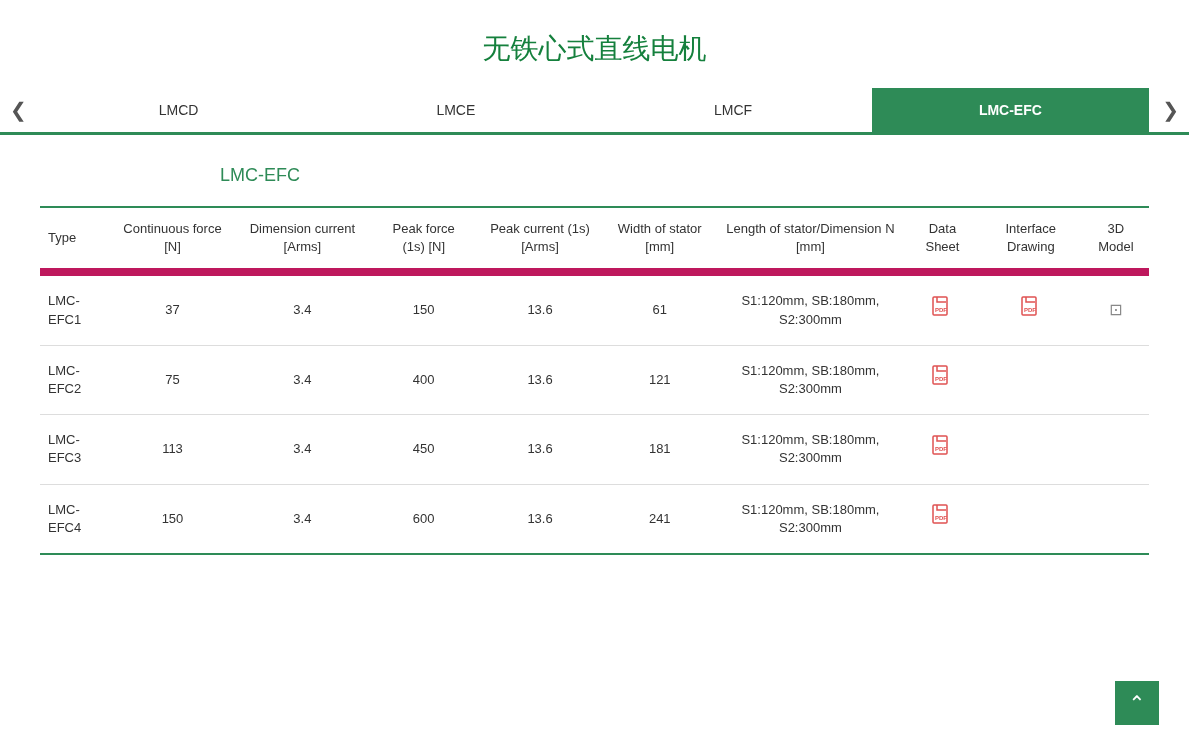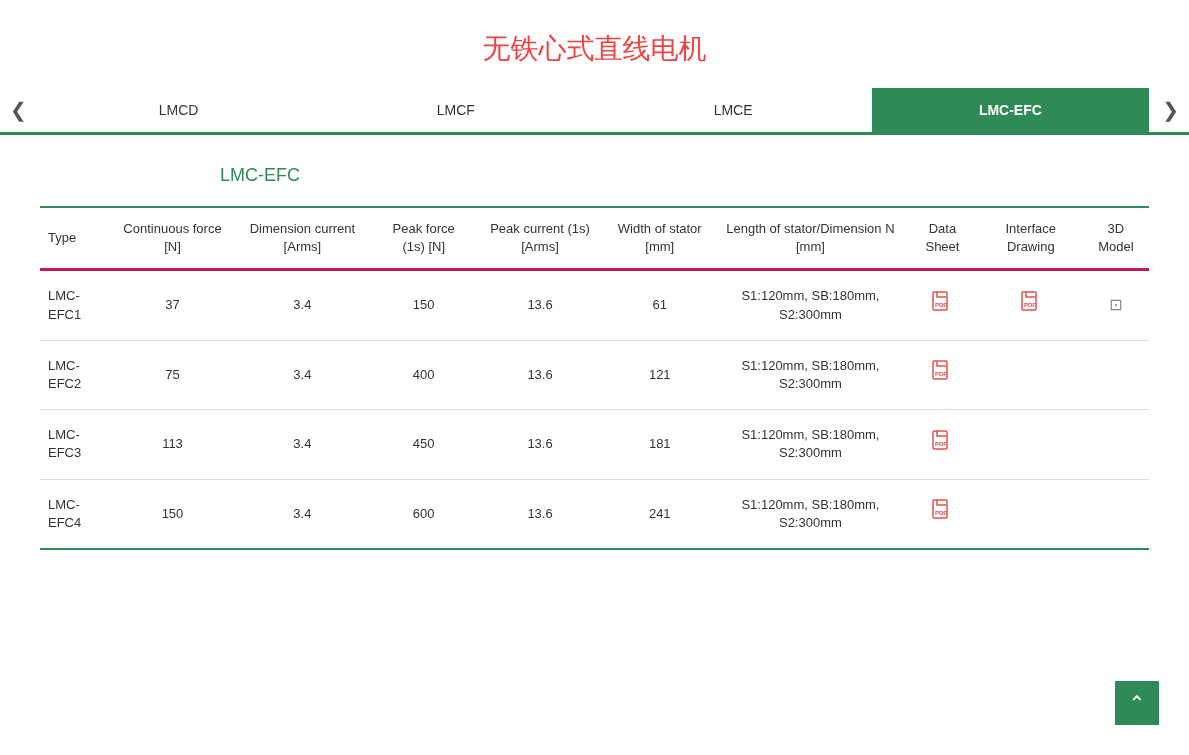--- a/index.html
+++ b/index.html
@@ -6,21 +6,21 @@
     body {
       font-family: Arial, sans-serif;
       background: #fff;
       color: #333;
       font-size: 14px;
     }
 
     .page-title {
       text-align: center;
       font-size: 28px;
-      color: #ef4444;
+      color: #15803d;
       padding: 30px 0 20px 0;
       font-weight: normal;
     }
 
     .tabs-container {
       display: flex;
       align-items: center;
       border-bottom: 3px solid #2e8b57;
       position: relative;
       padding: 0 40px;
@@ -72,21 +72,21 @@
     }
 
     table {
       width: 100%;
       border-collapse: collapse;
       font-size: 13px;
     }
 
     thead tr {
       border-top: 2px solid #2e8b57;
-      border-bottom: 3px solid #be185d;
+      border-bottom: 8px solid #be185d;
     }
 
     th {
       padding: 12px 8px;
       text-align: center;
       font-weight: normal;
       color: #333;
       vertical-align: middle;
       line-height: 1.4;
     }
@@ -150,22 +150,22 @@
   </style>
 </head>
 <body>
 
 <h1 class="page-title">无铁心式直线电机</h1>
 
 <div class="tabs-container">
   <span class="tab-arrow left">❮</span>
   <div class="tabs-list" id="tabs-list">
       <div class="tab-item">LMCD</div>
+      <div class="tab-item">LMCE</div>
       <div class="tab-item">LMCF</div>
-      <div class="tab-item">LMCE</div>
       <div class="tab-item active">LMC-EFC</div>
     </div>
   <span class="tab-arrow right">❯</span>
 </div>
 
 <div class="content-area">
   <div class="section-title">LMC-EFC</div>
   <table>
     <thead>
       <tr id="table-header-row">

